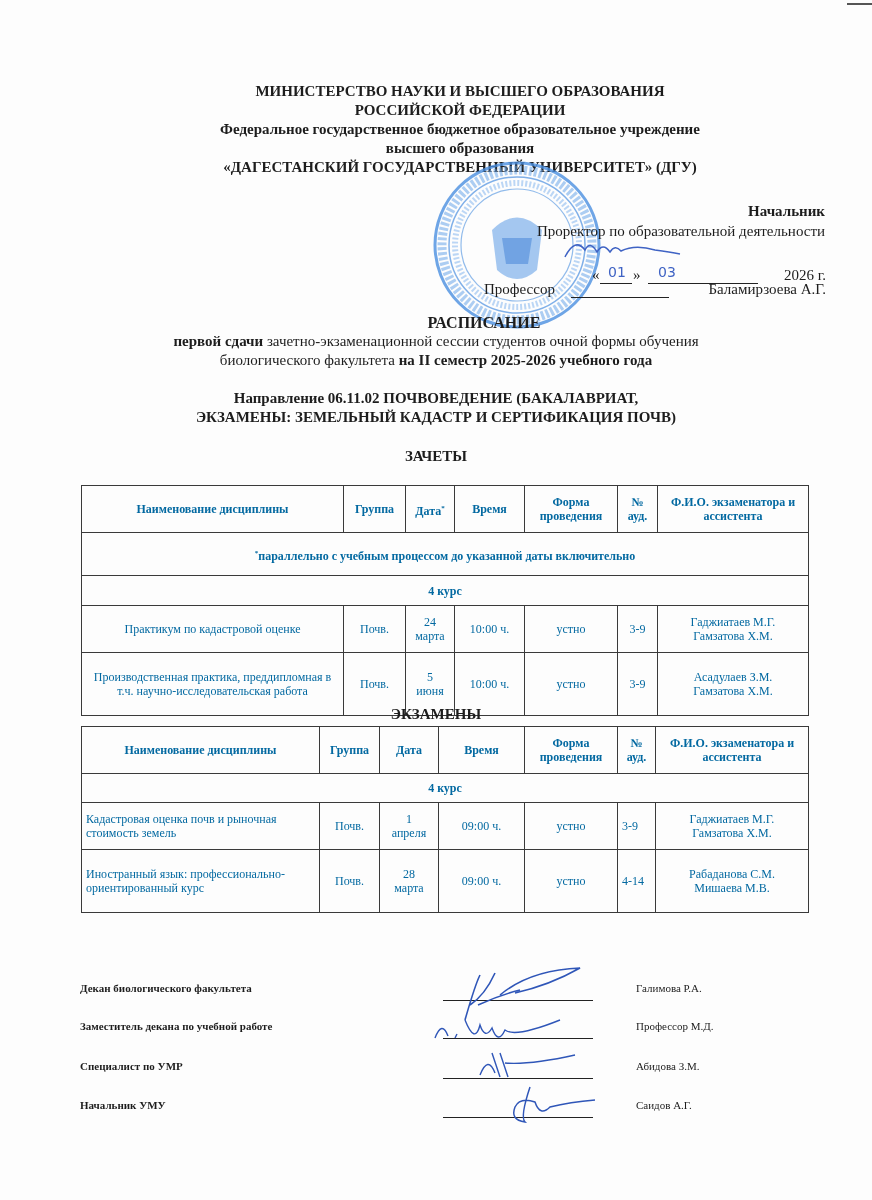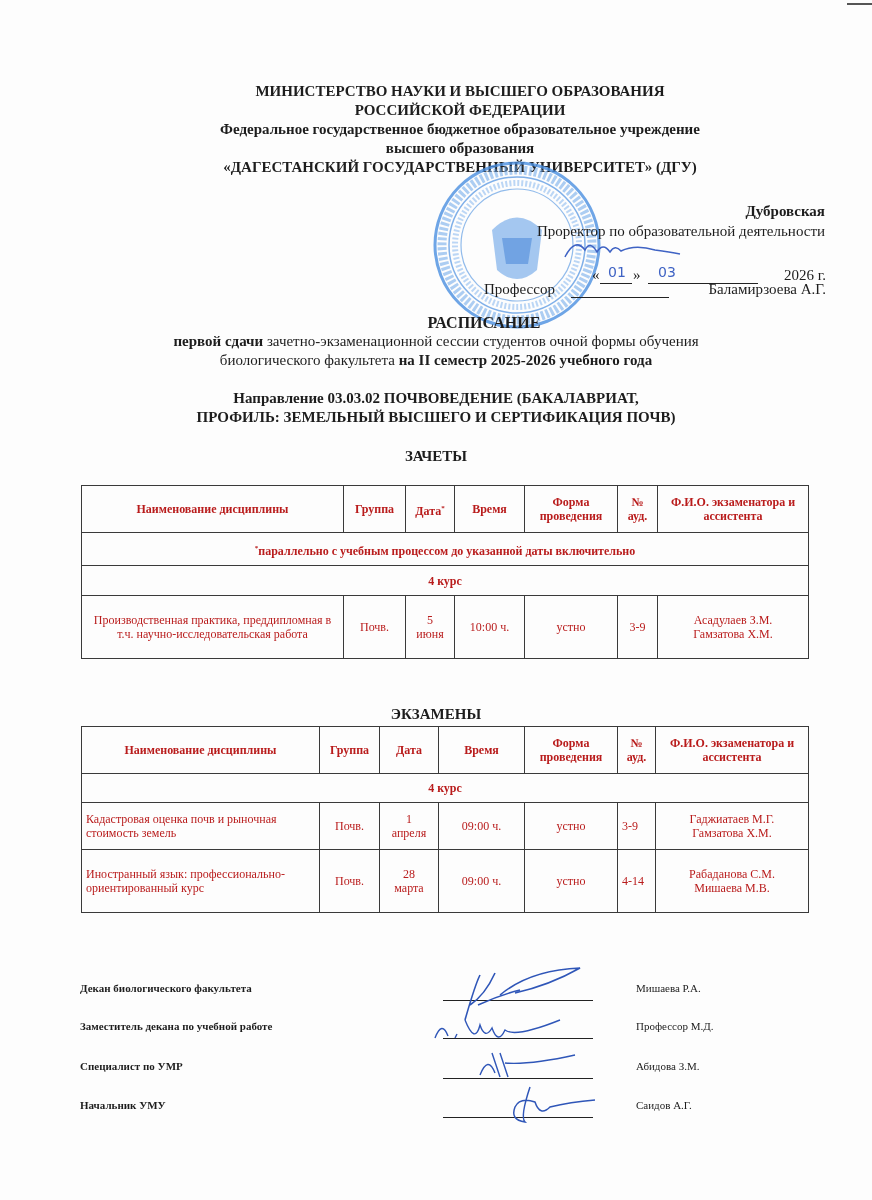--- a/index.html
+++ b/index.html
@@ -7,21 +7,21 @@
     width: 872px; height: 1200px; background: #fdfdfd; position: relative; overflow: hidden;
     font-family: "Liberation Serif", serif; color: #1d1d1d;
   }
   .abs { position: absolute; }
   .b { font-weight: bold; }
   .hdr-line { position: absolute; left: 0; width: 872px; text-align: center; font-size: 15px; line-height: 19px; font-weight: bold; margin-left: 24px; }
   .approve { position: absolute; right: 47px; text-align: right; font-size: 15px; line-height: 20px; }
   .title-line { position: absolute; left: 0; width: 872px; text-align: center; font-size: 15px; line-height: 19px; }
   table.sched {
     position: absolute; border-collapse: collapse; table-layout: fixed;
-    font-size: 12px; line-height: 14px; color: #b91c1c;
+    font-size: 12px; line-height: 14px; color: #0369a1;
   }
   table.sched td, table.sched th {
     border: 1px solid #3a3a3a; text-align: center; vertical-align: middle; padding: 0 3px;
   }
   table.sched th { font-weight: bold; }
   table.sched td.left { text-align: left; padding-left: 4px; }
   .sup { font-size: 7px; vertical-align: super; }
   .sig-row { position: absolute; left: 80px; width: 720px; height: 22px; font-size: 11px; }
   .sig-title { position: absolute; left: 0; top: 0; font-weight: bold; }
   .sig-line { position: absolute; left: 363px; top: 18px; width: 150px; border-bottom: 1px solid #222; }
@@ -44,21 +44,21 @@
 <svg class="stamp" viewBox="0 0 170 170">
   <circle cx="85" cy="85" r="82" fill="none" stroke="#4a8fe0" stroke-width="3" opacity="0.8"></circle>
   <circle cx="85" cy="85" r="68" fill="none" stroke="#4a8fe0" stroke-width="1.5" opacity="0.7"></circle>
   <circle cx="85" cy="85" r="56" fill="none" stroke="#4a8fe0" stroke-width="1.2" opacity="0.6"></circle>
   <circle cx="85" cy="85" r="75" fill="none" stroke="#6aa6ea" stroke-width="9" stroke-dasharray="3 2" opacity="0.55"></circle>
   <circle cx="85" cy="85" r="62" fill="none" stroke="#6aa6ea" stroke-width="6" stroke-dasharray="2 2" opacity="0.45"></circle>
   <path d="M60 70 Q85 45 110 70 L105 110 Q85 128 65 110 Z" fill="#5b9be6" opacity="0.55"></path>
   <path d="M70 78 L100 78 L96 104 L74 104 Z" fill="#3d7fd6" opacity="0.5"></path>
 </svg>
 
-<div class="approve b" style="top:201px">Дубровская</div>
+<div class="approve b" style="top:201px">Начальник</div>
 <div class="approve" style="top:221px">Проректор по образовательной деятельности</div>
 <div class="abs" style="left:484px; top:241px; width:342px; height:20px; font-size:15px;margin-top:40px;">
   <span>Профессор</span>
   <span style="position:absolute; left:87px; top:16px; width:98px; border-bottom:1px solid #222;"></span>
   <span style="position:absolute; right:0; top:0;">Баламирзоева А.Г.</span>
 </div>
 <svg class="scribble" style="left:555px; top:232px;" width="130" height="30" viewBox="0 0 130 30">
   <path d="M10 25 Q20 5 30 18 Q35 8 42 20 Q48 10 55 20 Q60 12 66 19 Q80 12 100 18 Q115 20 125 22" fill="none" stroke="#3f63c4" stroke-width="1.5"></path>
 </svg>
 <div class="abs" style="left:592px; top:267px; width:234px; height:20px; font-size:15px;">
@@ -67,22 +67,22 @@
   <span style="position:absolute; left:16px; top:-3px; color:#3f63c4; font-family:'DejaVu Sans',sans-serif; font-size:14px;">01</span>
   <span style="position:absolute; left:41px;">»</span>
   <span style="position:absolute; left:56px; top:16px; width:110px; border-bottom:1px solid #222;"></span>
   <span style="position:absolute; left:66px; top:-3px; color:#3f63c4; font-family:'DejaVu Sans',sans-serif; font-size:14px;">03</span>
   <span style="position:absolute; right:0;">2026 г.</span>
 </div>
 
 <div class="title-line b" style="top:313px; font-size:16px;padding-left:48px;">РАСПИСАНИЕ</div>
 <div class="title-line" style="top:332px"><b>первой сдачи</b><span> зачетно-экзаменационной сессии студентов очной формы обучения</span></div>
 <div class="title-line" style="top:351px"><span>биологического факультета </span><b>на II семестр 2025-2026 учебного года</b></div>
-<div class="title-line b" style="top:389px">Направление 03.03.02 ПОЧВОВЕДЕНИЕ (БАКАЛАВРИАТ,</div>
-<div class="title-line b" style="top:408px">ПРОФИЛЬ: ЗЕМЕЛЬНЫЙ ВЫСШЕГО И СЕРТИФИКАЦИЯ ПОЧВ)</div>
+<div class="title-line b" style="top:389px">Направление 06.11.02 ПОЧВОВЕДЕНИЕ (БАКАЛАВРИАТ,</div>
+<div class="title-line b" style="top:408px">ЭКЗАМЕНЫ: ЗЕМЕЛЬНЫЙ КАДАСТР И СЕРТИФИКАЦИЯ ПОЧВ)</div>
 <div class="title-line b" style="top:447px">ЗАЧЕТЫ</div>
 
 <table class="sched" style="left:81px; top:485px; width:727px;">
   <colgroup>
     <col style="width:262px">
       <col style="width:62px">
       <col style="width:49px">
       <col style="width:70px">
       <col style="width:93px">
       <col style="width:40px">
@@ -91,25 +91,34 @@
   <tbody>
       <tr style="height:47px">
     <th>Наименование дисциплины</th>
     <th>Группа</th>
     <th><span>Дата</span><span class="sup">*</span></th>
     <th>Время</th>
     <th>Форма проведения</th>
     <th>№ ауд.</th>
     <th>Ф.И.О. экзаменатора и ассистента</th>
   </tr>
-  <tr style="height:33px">
+  <tr style="height:43px">
     <td colspan="7" class="b"><span class="sup">*</span><span>параллельно с учебным процессом до указанной даты включительно</span></td>
   </tr>
   <tr style="height:30px">
     <td colspan="7" class="b">4 курс</td>
+  </tr>
+  <tr style="height:47px">
+    <td>Практикум по кадастровой оценке</td>
+    <td>Почв.</td>
+    <td><span>24</span><br><span>марта</span></td>
+    <td>10:00 ч.</td>
+    <td>устно</td>
+    <td>3-9</td>
+    <td><span>Гаджиатаев М.Г.</span><br><span>Гамзатова Х.М.</span></td>
   </tr>
   <tr style="height:63px">
     <td>Производственная практика, преддипломная в т.ч. научно-исследовательская работа</td>
     <td>Почв.</td>
     <td><span>5</span><br><span>июня</span></td>
     <td>10:00 ч.</td>
     <td>устно</td>
     <td>3-9</td>
     <td><span>Асадулаев З.М.</span><br><span>Гамзатова Х.М.</span></td>
   </tr>
@@ -158,21 +167,21 @@
     <td>устно</td>
     <td class="left">4-14</td>
     <td><span>Рабаданова С.М.</span><br><span>Мишаева М.В.</span></td>
   </tr>
 </tbody>
   </table>
 
 <div class="sig-row" style="top:982px">
   <span class="sig-title">Декан биологического факультета</span>
   <span class="sig-line"></span>
-  <span class="sig-name">Мишаева Р.А.</span>
+  <span class="sig-name">Галимова Р.А.</span>
 </div>
 <div class="sig-row" style="top:1020px">
   <span class="sig-title">Заместитель декана по учебной работе</span>
   <span class="sig-line"></span>
   <span class="sig-name">Профессор М.Д.</span>
 </div>
 <div class="sig-row" style="top:1060px">
   <span class="sig-title">Специалист по УМР</span>
   <span class="sig-line"></span>
   <span class="sig-name">Абидова З.М.</span>

